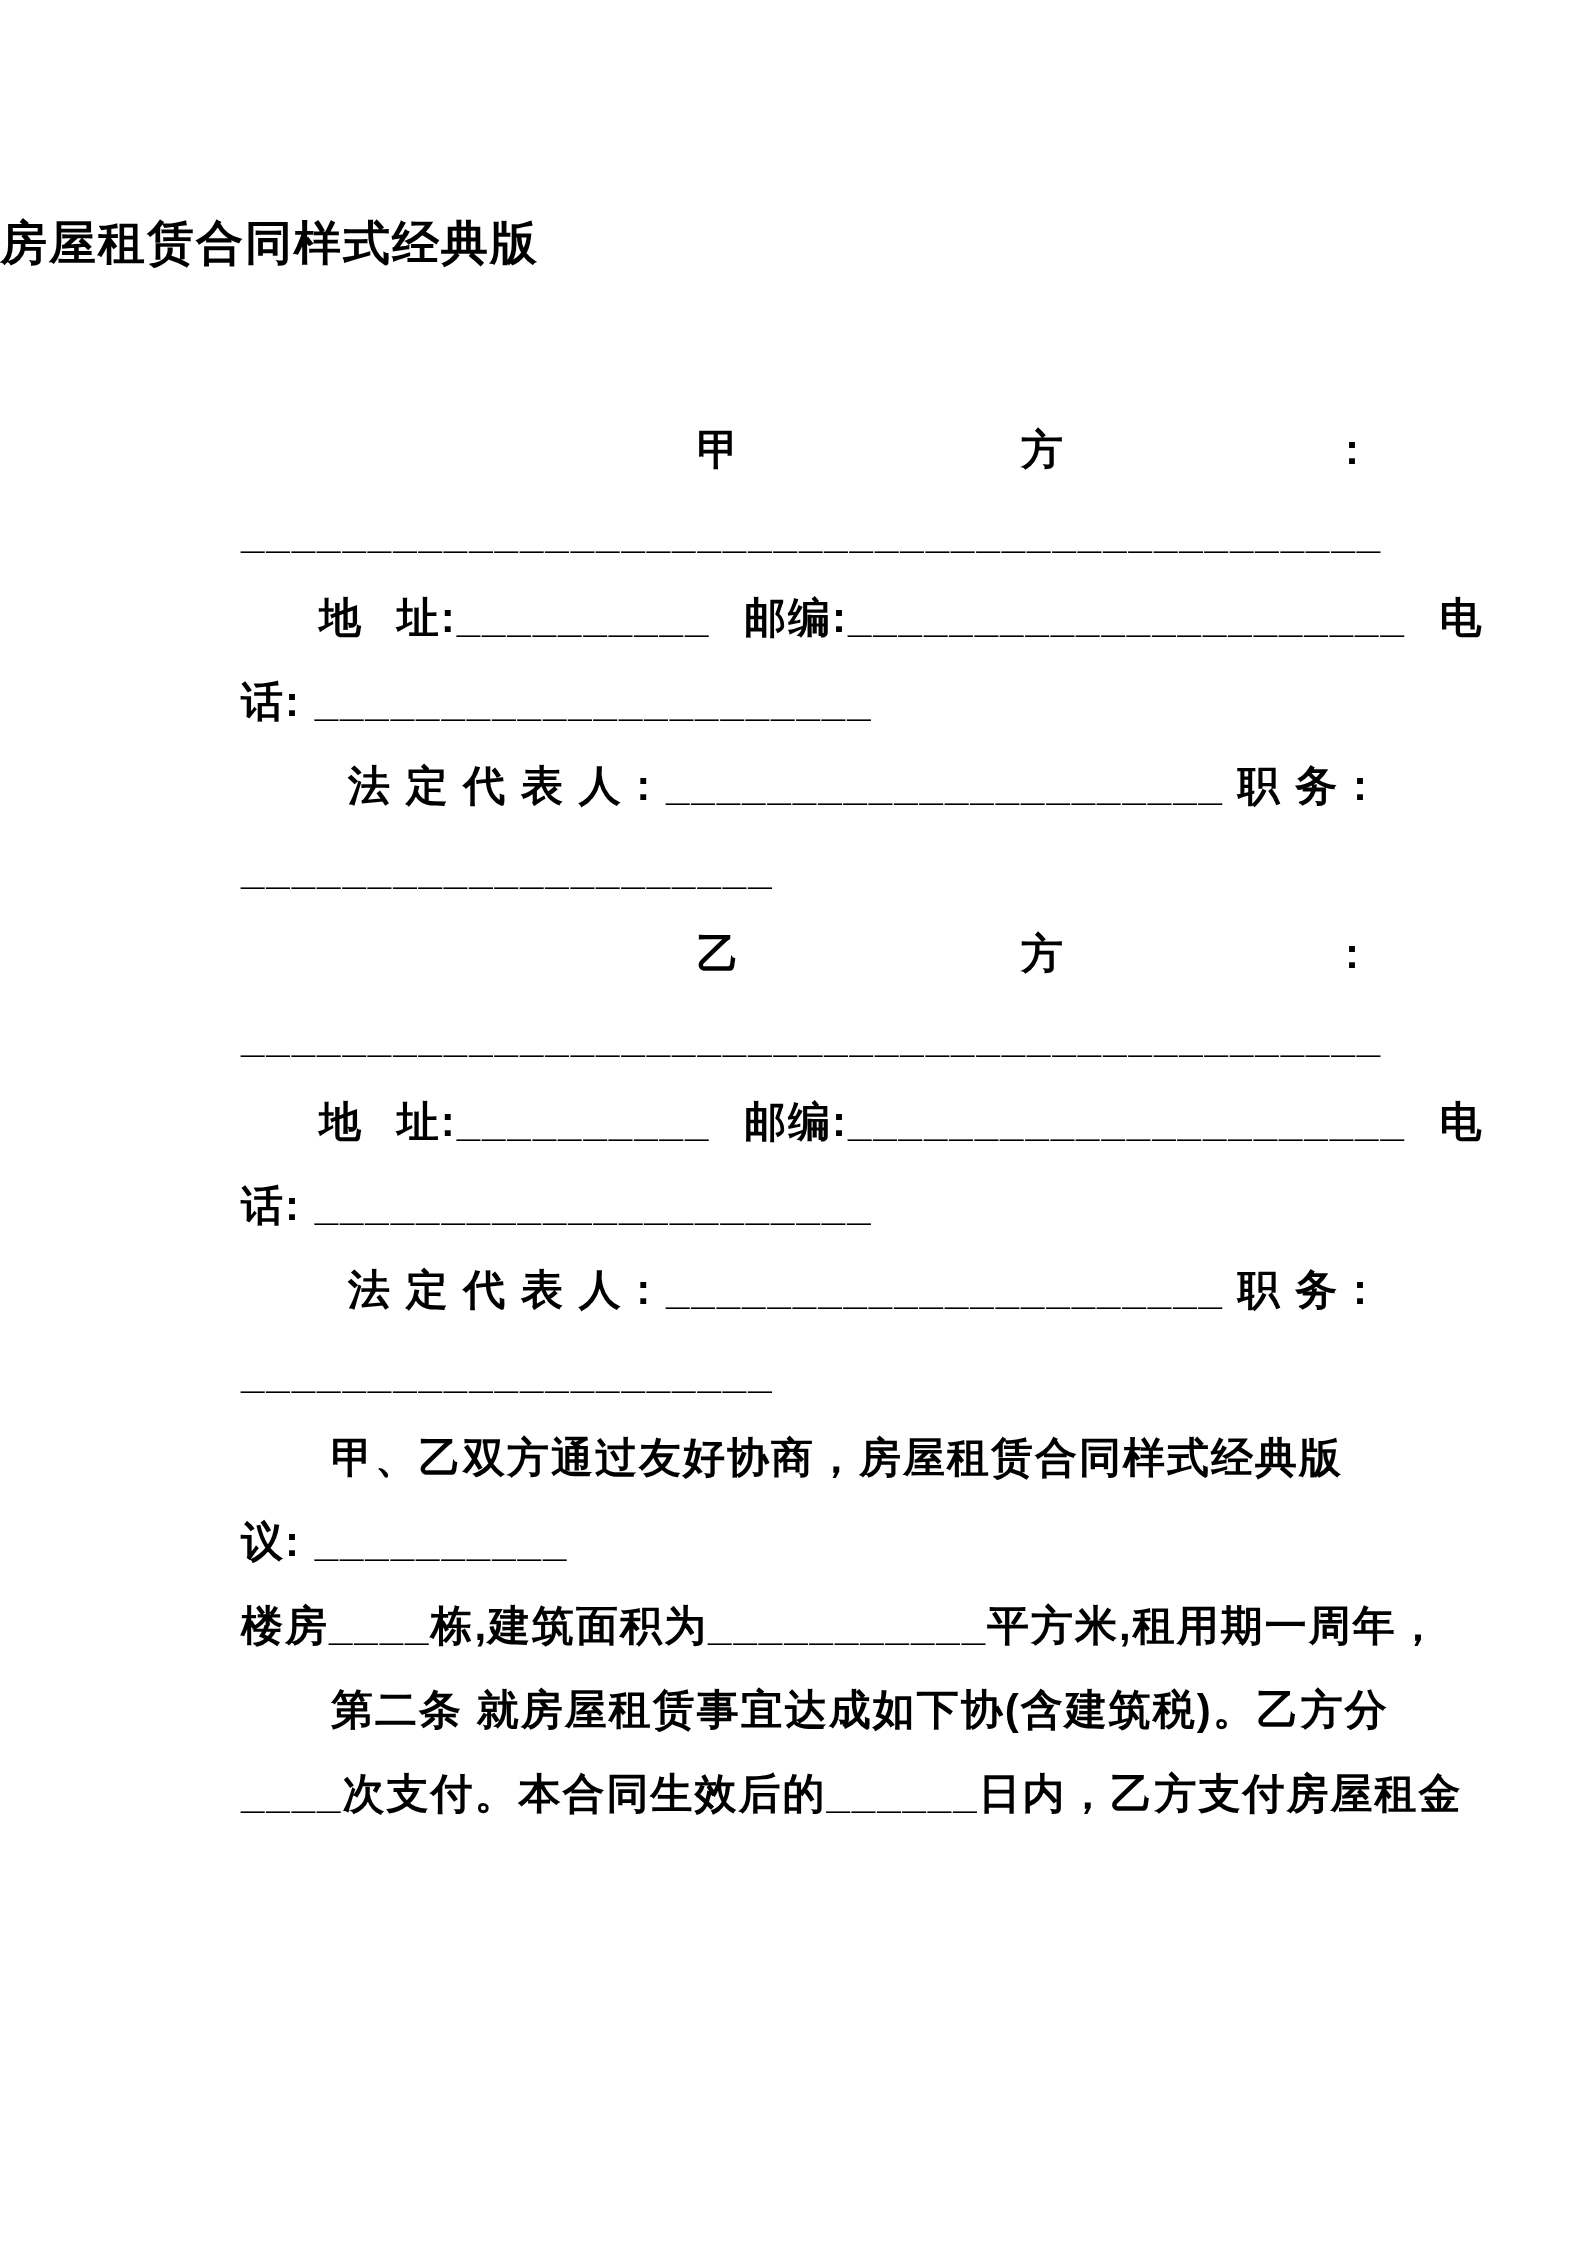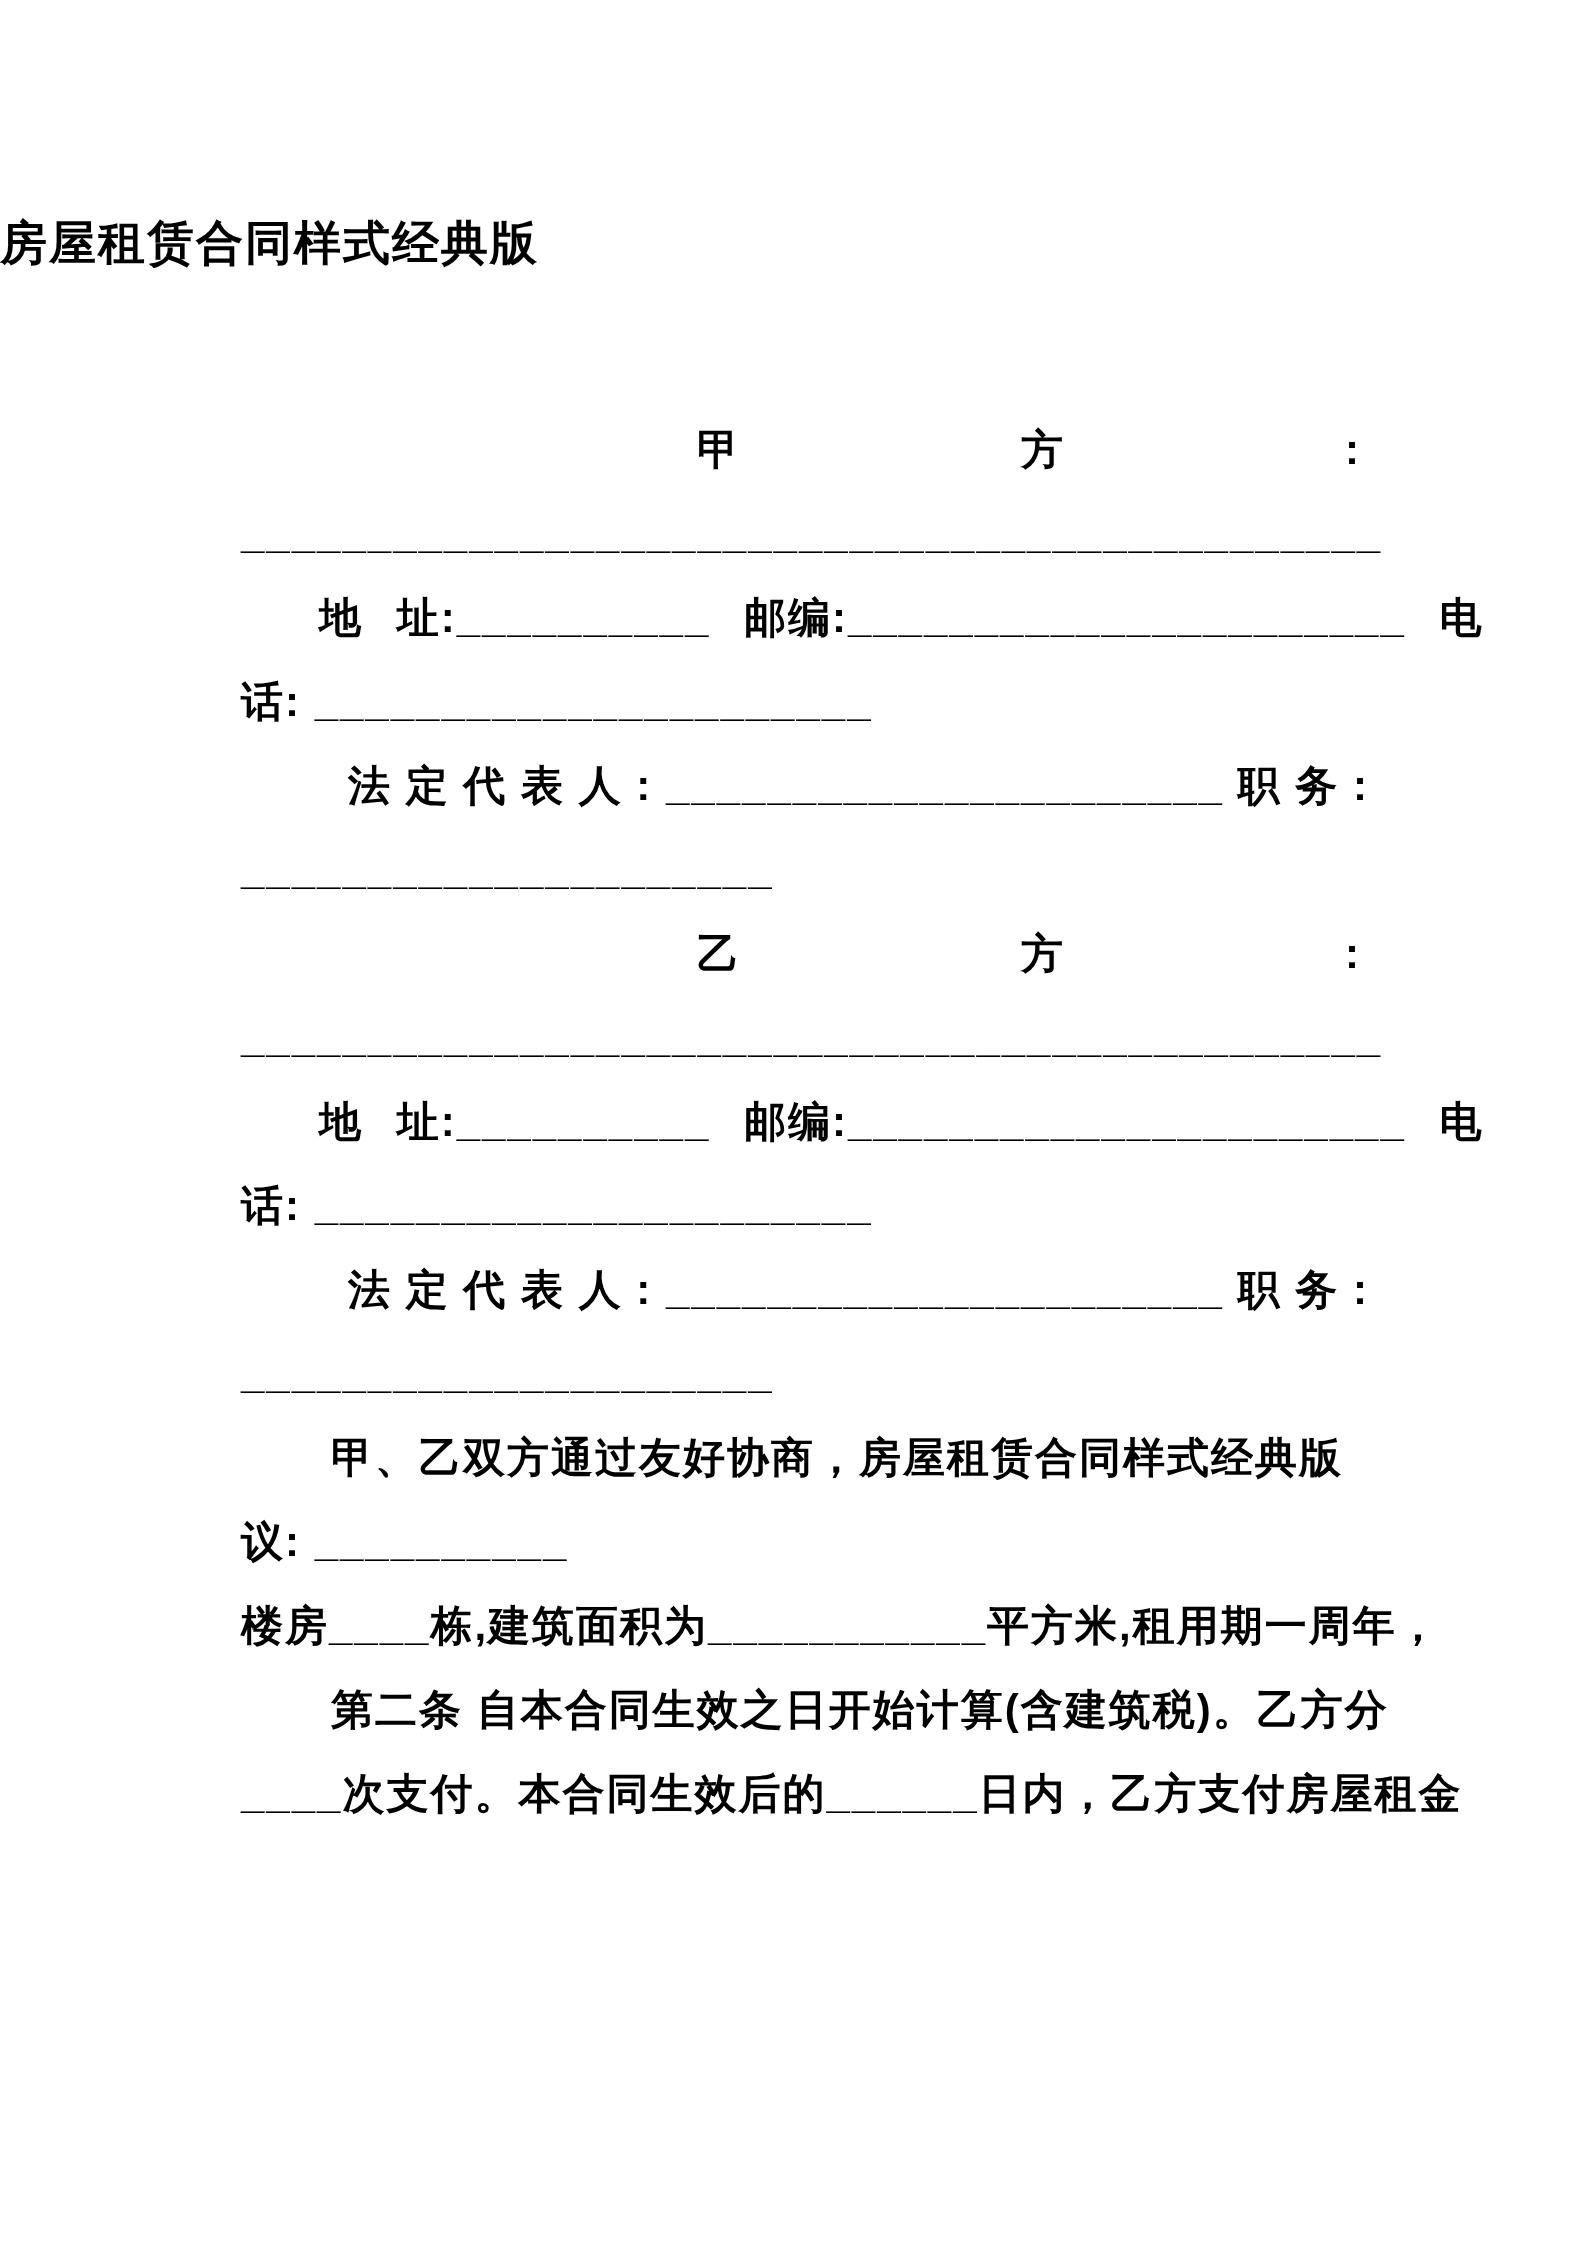--- a/index.html
+++ b/index.html
@@ -83,17 +83,17 @@
     <div class="line addr">地 址:__________ 邮编:______________________ 电</div>
     <div class="line">话: ______________________</div>
     <div class="line legal">法 定 代 表 人 : ______________________ 职 务 :</div>
     <div class="line">_____________________</div>
 
     <div class="line indent">甲、乙双方通过友好协商，房屋租赁合同样式经典版</div>
     <div class="line">议: __________</div>
 
     <div class="line">楼房____栋,建筑面积为___________平方米,租用期一周年，</div>
 
-    <div class="line indent">第二条 自本合同生效之日开始计算(含建筑税)。乙方分</div>
+    <div class="line indent">第二条 就房屋租赁事宜达成如下协(含建筑税)。乙方分</div>
     <div class="line">____次支付。本合同生效后的______日内，乙方支付房屋租金</div>
 
   </div>
 </div>
 
 </body></html>

